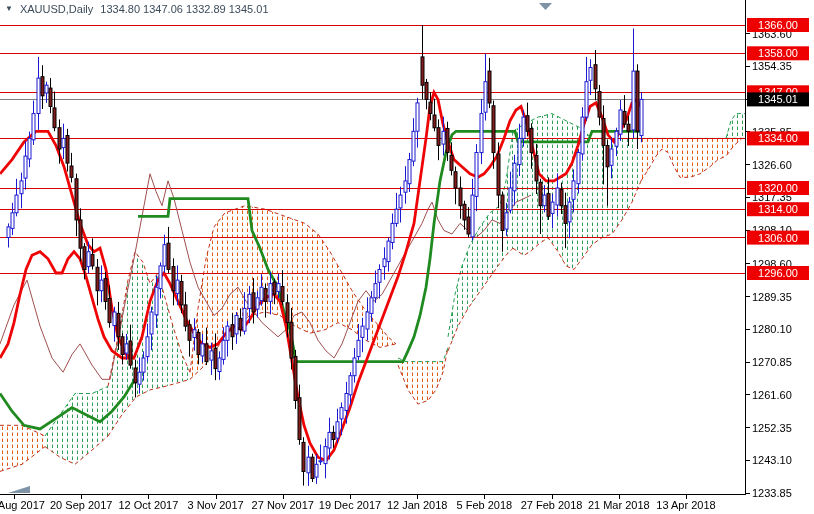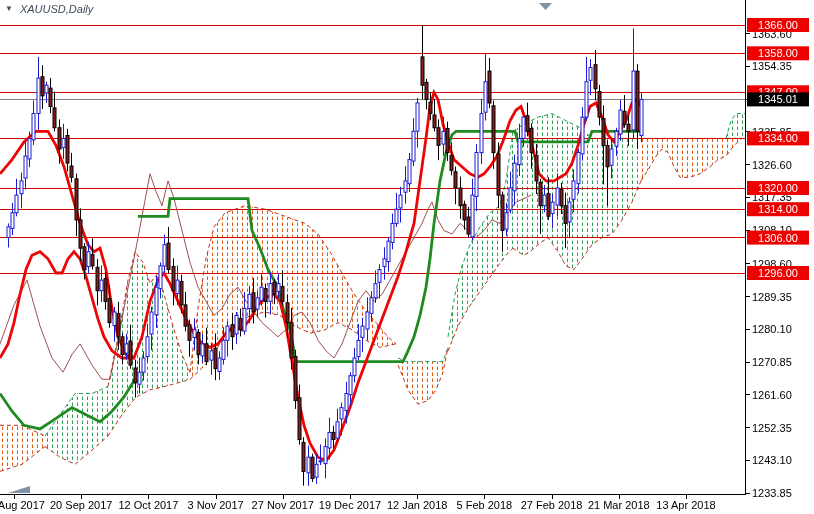--- a/index.html
+++ b/index.html
@@ -2,21 +2,21 @@
 <html><head>
 <meta charset="utf-8">
 <style>
   html,body{margin:0;padding:0;background:#fff;}
   #window{position:relative;width:814px;height:514px;background:#fff;overflow:hidden;
           font-family:"Liberation Sans",sans-serif;}
   #chart{position:absolute;left:0;top:0;width:814px;height:514px;}
   #title-overlay{position:absolute;left:5px;top:3px;display:flex;align-items:center;gap:7px;
                  font-size:11px;color:#3c4b5a;white-space:nowrap;}
   #title-overlay .tri{font-size:8px;line-height:1;color:#3c4b5a;cursor:default;}
-  #title-overlay .sym{letter-spacing:0;font-style:italic;}
+  #title-overlay .sym{letter-spacing:0;}
   svg text{font-family:"Liberation Sans",sans-serif;font-size:11px;fill:#000;}
   svg text.boxlbl{fill:#fff;}
   svg text.datelbl{font-size:11px;}
 </style>
 </head>
 <body>
 
 <div id="window">
   <svg id="chart" viewBox="0 0 814 514">
       <defs>
@@ -760,14 +760,15 @@
         <text x="618.8000000000001" y="509" text-anchor="middle" class="datelbl">21 Mar 2018</text>
         <line x1="686.5" y1="494.5" x2="686.5" y2="498.5" stroke="#000000" shape-rendering="crispEdges"></line>
         <text x="686" y="509" text-anchor="middle" class="datelbl">13 Apr 2018</text>
       </g>
       <polygon points="539,3 552,3 545.5,10" fill="#7e93a6"></polygon>
       <polygon points="8,493 30,486 30,493" fill="#7e93a6"></polygon>
     </svg>
   <div id="title-overlay">
     <span class="tri">▼</span>
     <span class="sym">XAUUSD,Daily</span>
+    <span class="quote">1334.80 1347.06 1332.89 1345.01</span>
   </div>
 </div>
 
 </body></html>

